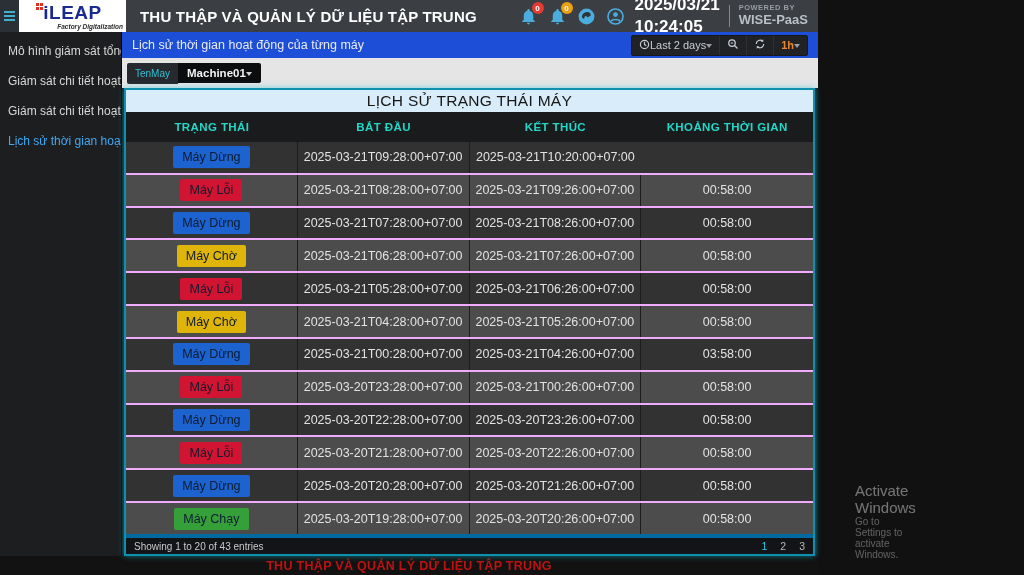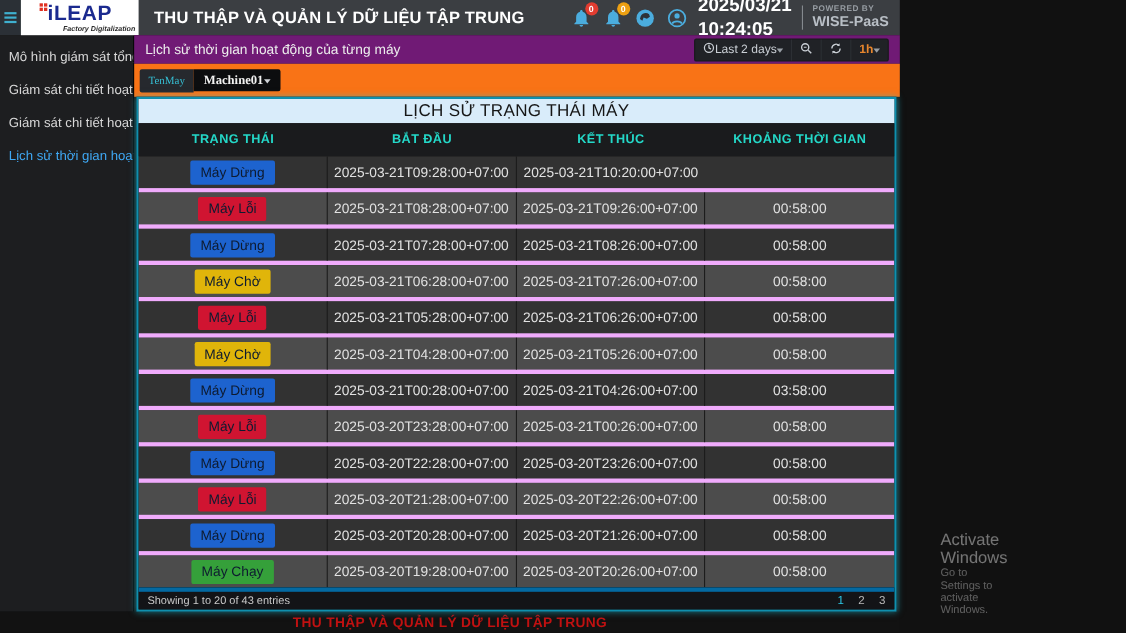--- a/index.html
+++ b/index.html
@@ -33,47 +33,47 @@
   .powered-l2 { font-size:13px; color:#b9bfc6; font-weight:bold; }
 
   
   .main { display:flex; height:524px; flex:none; }
   .sidebar { width:122px; background:#1d1e20; border-right:1px solid #060606; padding-top:4px; flex:none; }
   .side-item { height:30px; display:flex; align-items:center; padding:0 8px; font-size:12px;
     color:#d8d8d8; white-space:nowrap; overflow:hidden; cursor:pointer; }
   .side-item.active { color:#3fa9f5; }
 
   .content { flex:1; min-width:0; display:flex; flex-direction:column; background:#191919; position:relative; }
-  .crumb-bar { height:26px; background:#701a75; display:flex; align-items:center; padding:0 10px; flex:none; }
+  .crumb-bar { height:26px; background:#1d4ed8; display:flex; align-items:center; padding:0 10px; flex:none; }
   .crumb { font-size:12.5px; color:#ececec; }
   .ctrl-group { margin-left:auto; display:flex; align-items:stretch; background:#202226;
     border:1px solid #17181b; border-radius:2px; height:21px; }
   .ctrl { display:flex; align-items:center; gap:0; padding:0 7px; font-size:11px; color:#c9ced4;
     border-left:1px solid #2c2f34; cursor:pointer; }
   .ctrl:first-child { border-left:none; }
   .caret { width:0; height:0; border-left:3.5px solid transparent; border-right:3.5px solid transparent;
     border-top:4px solid #9aa0a6; margin-top:1px; }
   .interval { color:#e8862d; font-weight:bold; }
 
-  .tab-bar { height:30px; background:#f97316; display:flex; align-items:center; padding-left:5px; flex:none;font-family:Liberation Serif, serif; }
+  .tab-bar { height:30px; background:#e5e5e5; display:flex; align-items:center; padding-left:5px; flex:none; }
   .tag-label { background:#26292e; color:#36bfd4; font-size:10px; padding:5px 8px; border-radius:2px 0 0 2px; }
   .machine-select { background:#0c0d0f; color:#f2f2f2; font-size:11.5px; font-weight:bold;
     padding:4px 9px; display:flex; align-items:center; gap:0; border-radius:0 2px 2px 0; cursor:pointer; }
   .machine-select .caret { border-top-color:#cfd3d8; }
 
   
   .panel { flex:1; margin:0 3px 0 2px; border:2px solid #0f90ae; box-shadow:0 0 6px rgba(24,199,224,.55);
     display:flex; flex-direction:column; background:#161616; min-height:0; }
   .panel-title { height:22px; background:#d9ecfa; color:#161616; font-size:15.5px; letter-spacing:.3px;
     display:flex; align-items:center; justify-content:center; flex:none;text-align:center; }
   .thead { height:30px; background:#1a1b1d; display:grid; grid-template-columns:repeat(4,1fr); flex:none; }
   .th { display:flex; align-items:center; justify-content:center; color:#24d8c8; font-size:11.5px;
     font-weight:bold; letter-spacing:.4px; }
   .tbody { flex:1; display:flex; flex-direction:column; overflow:hidden; }
-  .trow { flex:1; display:grid; grid-template-columns:repeat(4,1fr); border-bottom:4px solid #f0abfc; }
+  .trow { flex:1; display:grid; grid-template-columns:repeat(4,1fr); border-bottom:2px solid #f0abfc; }
   .trow:last-child { border-bottom:none; }
   .trow.odd { background:#323232; } .trow.even { background:#4c4c4c; }
   .td { display:flex; align-items:center; justify-content:center; font-size:12.5px; color:#e2e2e2;
     border-right:1px solid #1c1c1c; overflow:hidden; }
   .td:last-child { border-right:none; }
   .status-badge { padding:4px 9px; min-width:62px; text-align:center; font-size:12.5px;
     color:#0e1b30; border-radius:2px; }
   .panel-footer { height:20px; background:#131417; border-top:4px solid #0369a1; display:flex;
     align-items:center; justify-content:space-between; padding:0 8px; flex:none; }
   .showing { font-size:10px; color:#c9c9c9; }

